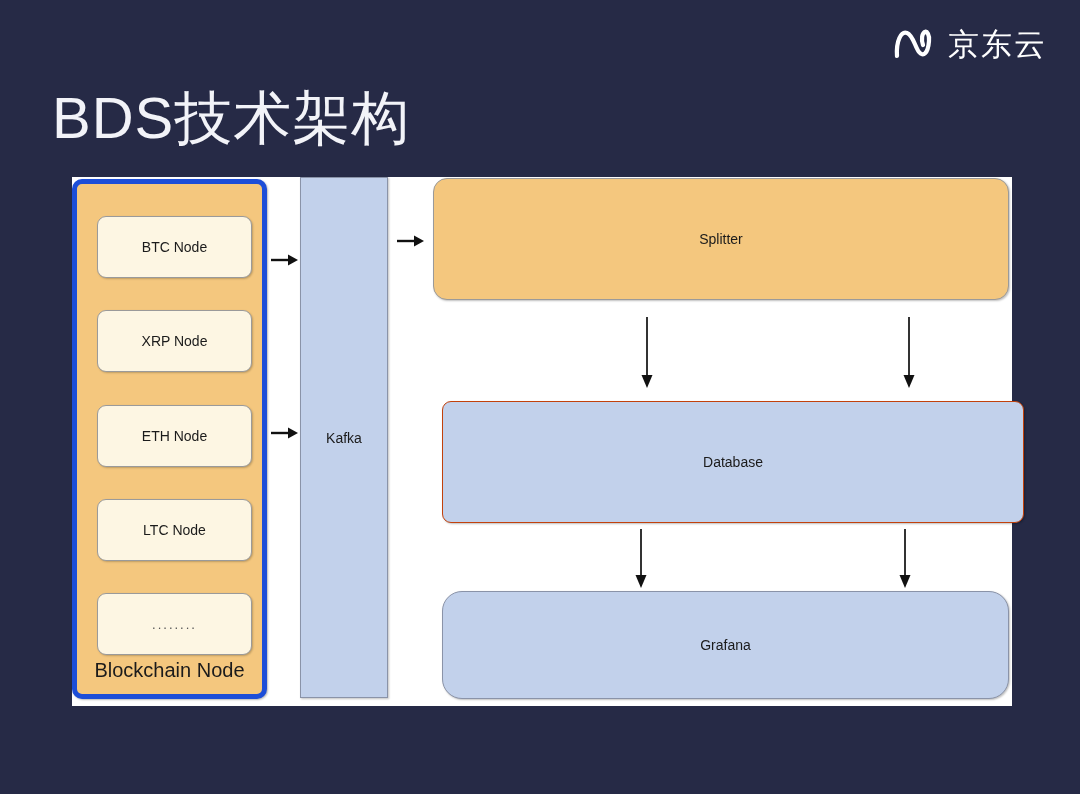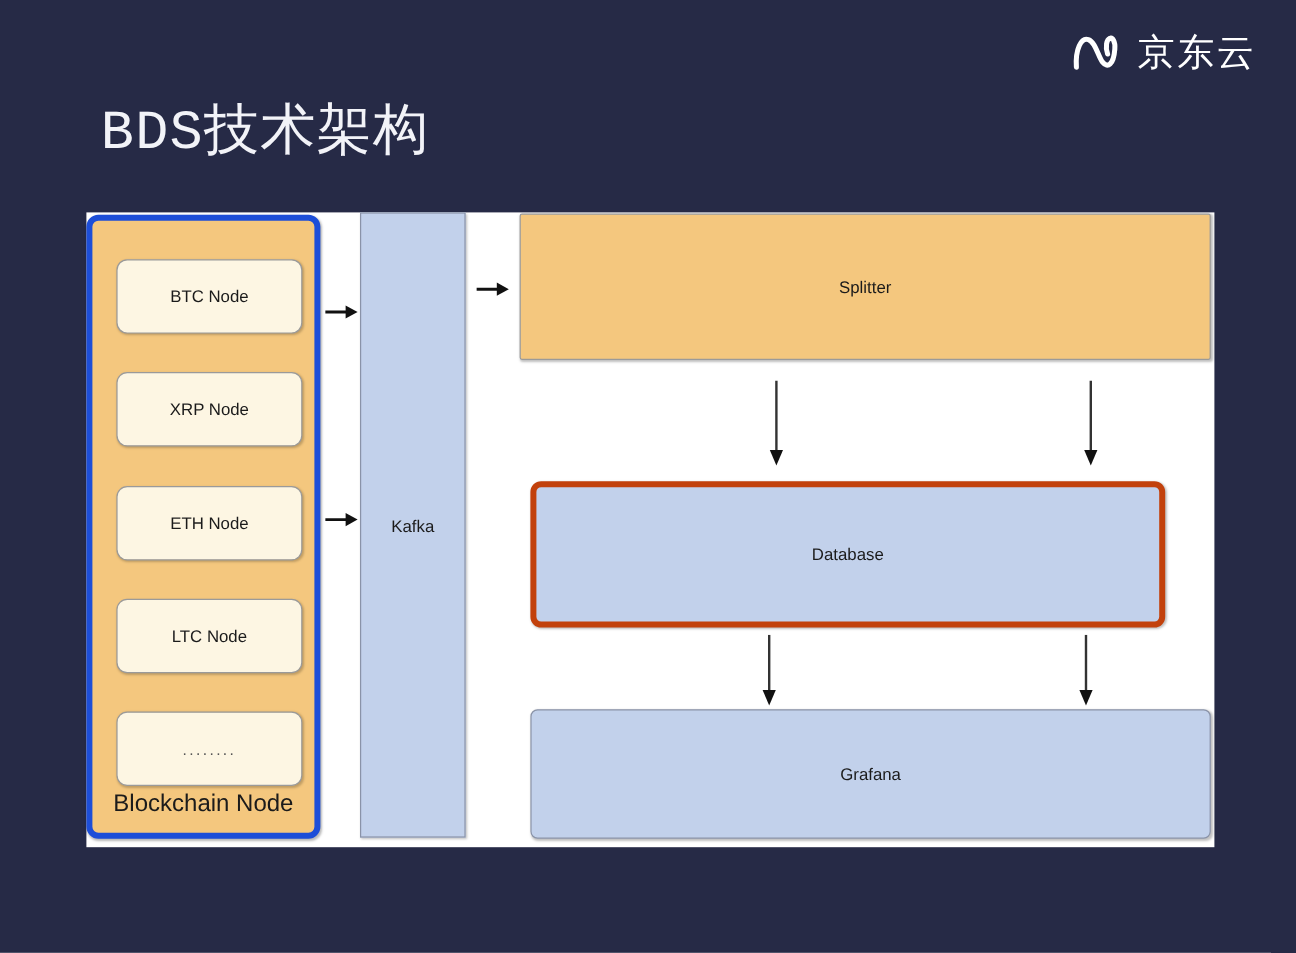--- a/index.html
+++ b/index.html
@@ -37,26 +37,25 @@
     font-family: "DejaVu Sans", sans-serif;
     white-space: nowrap;
   }
 
   
   .slide-title {
     position: absolute;
     left: 52px;
     top: 86px;
     color: #f2f3f8;
-    font-size: 46px;
+    font-size: 58px;
     font-weight: 400;
     letter-spacing: 1px;
-    font-family: Liberation Mono, monospace;
+    font-family: Liberation Sans, sans-serif;
     line-height: 1.1;
-    margin-left: 32px;
   }
 
   
   .canvas {
     position: absolute;
     left: 72px;
     top: 177px;
     width: 940px;
     height: 529px;
     background: #ffffff;
@@ -137,39 +136,39 @@
   }
 
   
   .splitter-box {
     left: 361px;
     top: 1px;
     width: 576px;
     height: 122px;
     background: #f4c77e;
     border: 1px solid #9a9a9a;
-    border-radius: 2px;
+    border-radius: 14px;
   }
   .database-box {
     left: 370px;
     top: 224px;
-    width: 529px;
+    width: 582px;
     height: 122px;
     background: #c2d1eb;
-    border: 5px solid #c2410c;
+    border: 1px solid #c2410c;
     border-radius: 9px;
   }
   .grafana-box {
     left: 370px;
     top: 414px;
     width: 567px;
     height: 108px;
     background: #c2d1eb;
     border: 1px solid #8a93a8;
-    border-radius: 6px;
+    border-radius: 20px;
   }
 
   
   .arrow {
     position: absolute;
   }
   .arrow svg { display: block; }
 </style>
 </head>
 <body>

